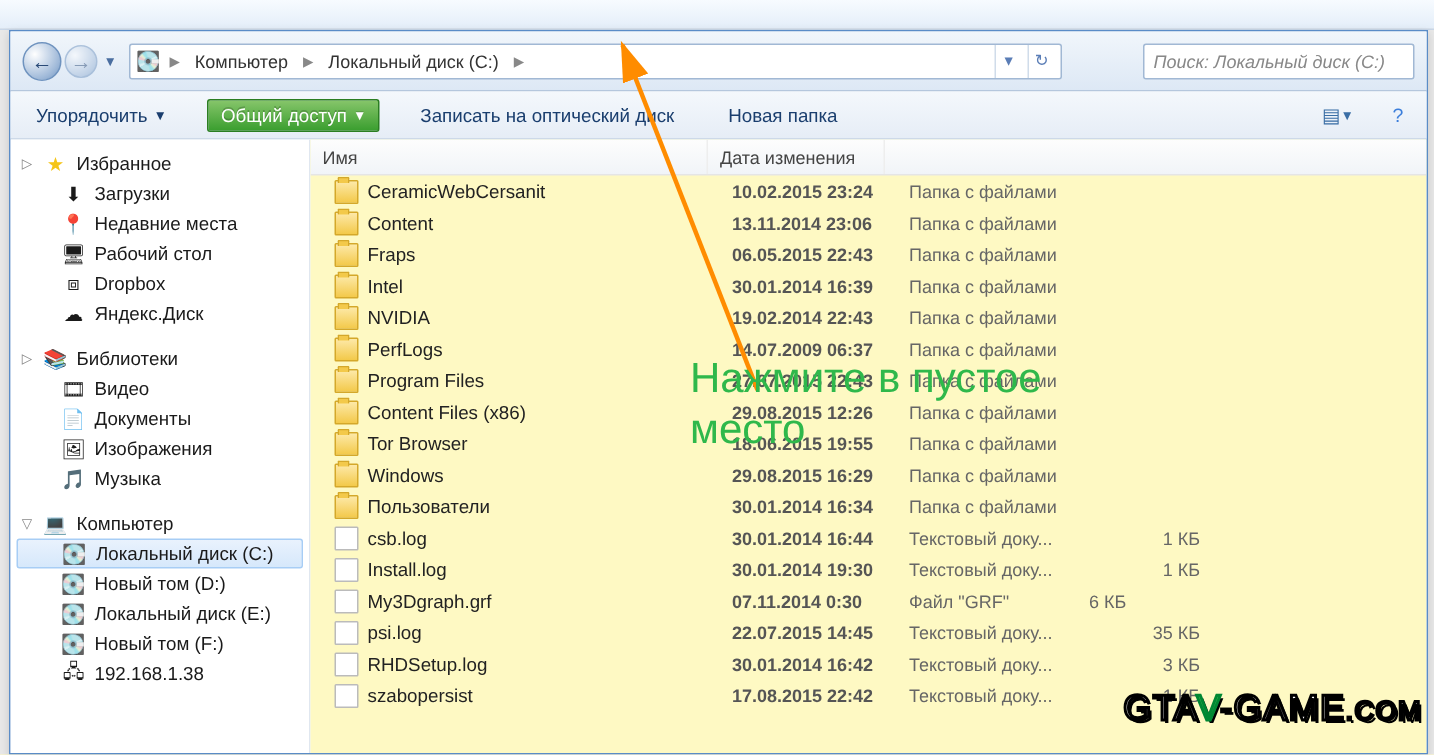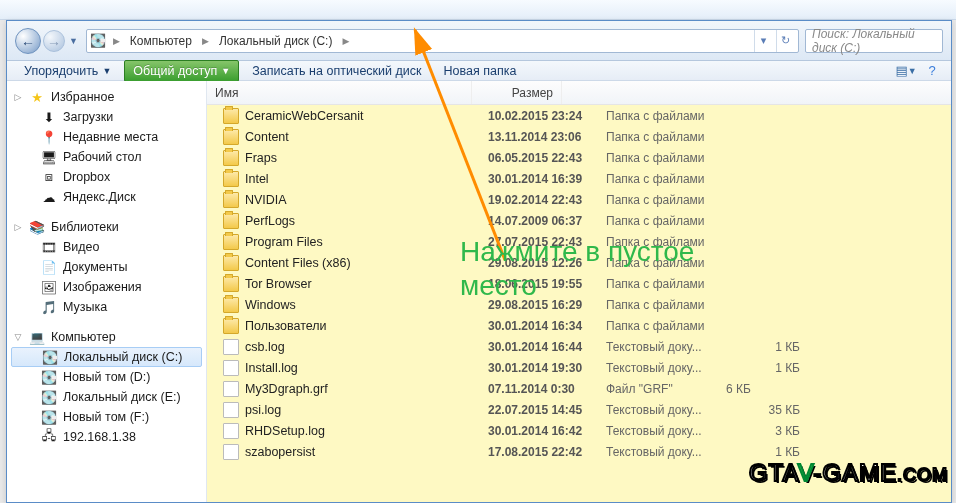--- a/index.html
+++ b/index.html
@@ -5,22 +5,22 @@
 * { margin: 0; padding: 0; box-sizing: border-box; font-family: "Segoe UI", Tahoma, sans-serif; }
 body { background: #e8e8e8; width: 956px; height: 503px; overflow: hidden; position: relative; }
 .window { background: #fff; border: 1px solid #5a8cc7; position: absolute; top: 20px; left: 6px; right: 4px; bottom: 0; display: flex; flex-direction: column; box-shadow: 0 2px 6px rgba(0,0,0,.15); }
 .topchrome { background: linear-gradient(#f1f6fb, #dde8f5); border-bottom: 1px solid #b5c7dd; height: 40px; display: flex; align-items: center; padding: 0 8px; gap: 6px; }
 .navbtn { width: 26px; height: 26px; border-radius: 50%; background: radial-gradient(circle at 30% 30%, #fff, #9eb8d8 70%, #6f93bf); border: 1px solid #6f93bf; display: inline-flex; align-items: center; justify-content: center; color: #2a4a77; font-size: 14px; }
 .navgroup { display: flex; gap: 2px; align-items: center; }
 .addrbar { flex: 1; height: 24px; background: #fff; border: 1px solid #a1b8d4; display: flex; align-items: center; padding: 0 4px; gap: 4px; font-size: 12px; color: #333; border-radius: 2px; position: relative; }
 .crumb { display: inline-flex; align-items: center; gap: 2px; padding: 0 4px; height: 100%; cursor: default; }
 .crumb-sep { color: #888; font-size: 9px; padding: 0 2px; }
 .refreshbtn, .dropbtn { height: 100%; width: 18px; display: inline-flex; align-items: center; justify-content: center; color: #5a7db6; font-size: 11px; border-left: 1px solid #d0dcea; }
-.searchbox { width: 138px; height: 24px; background: #fff; border: 1px solid #a1b8d4; border-radius: 2px; display: flex; align-items: center; padding: 0 6px; font-size: 12px; color: #888; font-style: italic; gap: 4px; }
-.toolbar { background: linear-gradient(#f4f8fc, #e6edf6); border-bottom: 1px solid #cdd9e8; height: 20px; display: flex; align-items: center; padding: 0 8px; gap: 4px; font-size: 12.5px; color: #1a3e6e; }
+.searchbox { width: 181px; height: 24px; background: #fff; border: 1px solid #a1b8d4; border-radius: 2px; display: flex; align-items: center; padding: 0 6px; font-size: 12px; color: #888; font-style: italic; gap: 4px; margin-left: 48px; }
+.toolbar { background: linear-gradient(#f4f8fc, #e6edf6); border-bottom: 1px solid #cdd9e8; height: 32px; display: flex; align-items: center; padding: 0 8px; gap: 18px; font-size: 12.5px; color: #1a3e6e; }
 .toolbtn { padding: 3px 8px; display: inline-flex; align-items: center; gap: 4px; border: 1px solid transparent; border-radius: 2px; }
 .toolbtn.primary { background: linear-gradient(#86c56a,#3a9e2f); color:#fff; border:1px solid #2b7e22; text-shadow:0 -1px 0 rgba(0,0,0,.2);}
 .toolbar .spacer { flex:1; }
 .iconbtn { width: 22px; height: 22px; display: inline-flex; align-items:center; justify-content:center; color:#3a6ea5; font-size:13px;}
 .body { flex:1; display:flex; overflow:hidden; }
 .sidebar { width: 200px; border-right: 1px solid #e0e7f0; overflow-y:auto; padding: 6px 0; font-size:12.5px; color:#1a1a1a; background:#fff;}
 .sb-group { margin-bottom: 10px; }
 .sb-item { display:flex; align-items:center; gap:6px; padding: 2px 6px 2px 18px; height: 20px; cursor:default;}
 .sb-item.h { padding-left: 6px; font-weight: normal; }
 .sb-item.sel { background: linear-gradient(#e9f2fd,#d6e8fb); border:1px solid #a7cdf5; border-radius:2px; margin:0 4px; padding-left:14px;}
@@ -189,21 +189,21 @@
               <span class="sb-ico">🖧</span>
               <span>192.168.1.38</span>
             </div>
           </div>
       </div>
     </div>
 
     <div class="listarea">
       <div class="colheaders">
         <div class="colh c-name">Имя</div>
-        <div class="colh c-size">Размер</div>
+        <div class="colh c-date">Дата изменения</div>
       </div>
       <div class="rows" id="file-rows">
           <div class="row">
             <div class="cell c-name">
               <span class="fico folder"></span>
               <span>CeramicWebCersanit</span>
             </div>
             <div class="cell c-date">10.02.2015 23:24</div>
             <div class="cell c-type">Папка с файлами</div>
             <div class="cell c-size" style="text-align:right"></div>

